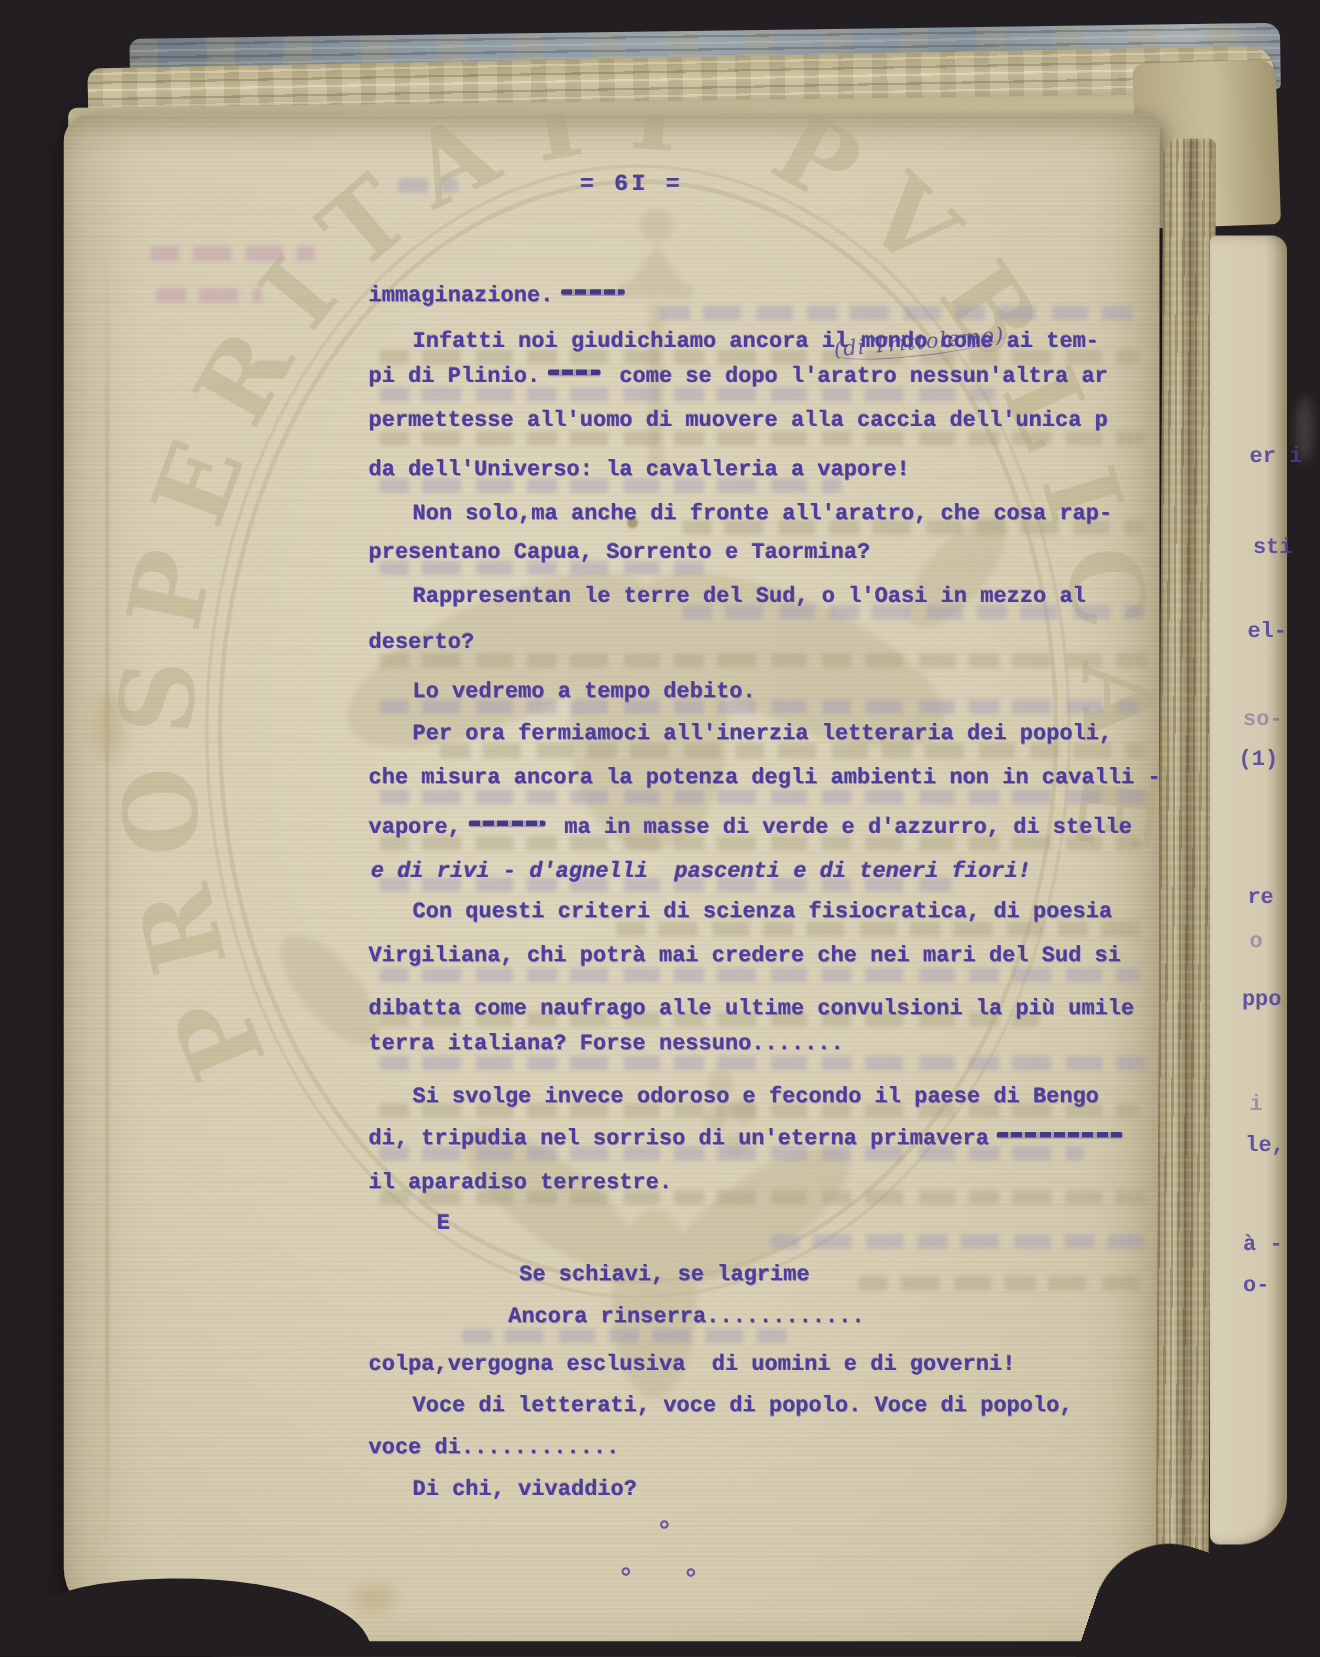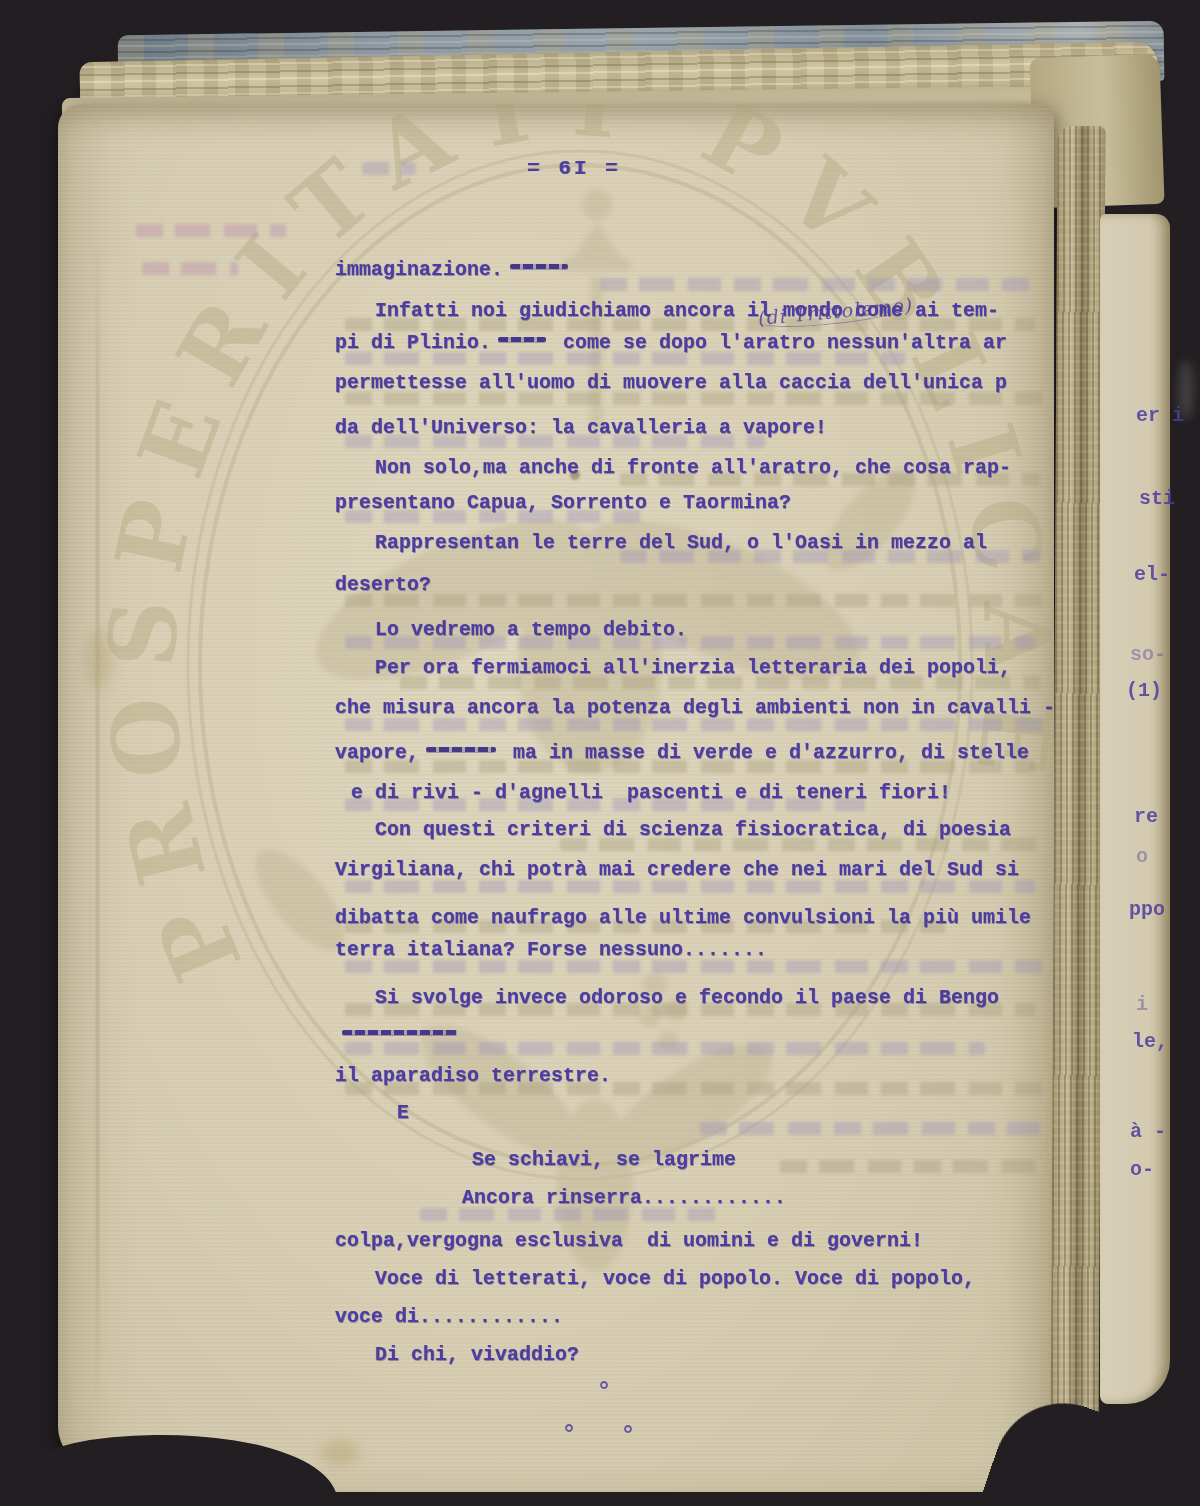--- a/index.html
+++ b/index.html
@@ -207,27 +207,27 @@
           <div class="line" style="left: 335px; top: 370px;"><span>permettesse all'uomo di muovere alla caccia dell'unica p</span></div>
           <div class="line" style="left: 335px; top: 415px;"><span>da dell'Universo: la cavalleria a vapore!</span></div>
           <div class="line" style="left: 375px; top: 455px;"><span>Non solo,ma anche di fronte all'aratro, che cosa rap-</span></div>
           <div class="line" style="left: 335px; top: 490px;"><span>presentano Capua, Sorrento e Taormina?</span></div>
           <div class="line" style="left: 375px; top: 530px;"><span>Rappresentan le terre del Sud, o l'Oasi in mezzo al</span></div>
           <div class="line" style="left: 335px; top: 572px;"><span>deserto?</span></div>
           <div class="line" style="left: 375px; top: 617px;"><span>Lo vedremo a tempo debito.</span></div>
           <div class="line" style="left: 375px; top: 655px;"><span>Per ora fermiamoci all'inerzia letteraria dei popoli,</span></div>
           <div class="line" style="left: 335px; top: 695px;"><span>che misura ancora la potenza degli ambienti non in cavalli -</span></div>
           <div class="line" style="left: 335px; top: 740px;"><span>vapore,</span><span class="strike" style="width: 70px;"></span><span> ma in masse di verde e d'azzurro, di stelle</span></div>
-          <div class="line" style="left: 351px; top: 780px;"><span>e di rivi - d'agnelli  pascenti e di teneri fiori!</span></div>
+          <div class="line" style="left: 337px; top: 780px; font-style: italic;"><span>e di rivi - d'agnelli  pascenti e di teneri fiori!</span></div>
           <div class="line" style="left: 375px; top: 817px;"><span>Con questi criteri di scienza fisiocratica, di poesia</span></div>
           <div class="line" style="left: 335px; top: 857px;"><span>Virgiliana, chi potrà mai credere che nei mari del Sud si</span></div>
           <div class="line" style="left: 335px; top: 905px;"><span>dibatta come naufrago alle ultime convulsioni la più umile</span></div>
           <div class="line" style="left: 335px; top: 937px;"><span>terra italiana? Forse nessuno.......</span></div>
           <div class="line" style="left: 375px; top: 985px;"><span>Si svolge invece odoroso e fecondo il paese di Bengo</span></div>
-          <div class="line" style="left: 335px; top: 1023px;"><span class="strike" style="width: 115px;"></span></div>
+          <div class="line" style="left: 335px; top: 1023px;"><span>di, tripudia nel sorriso di un'eterna primavera</span><span class="strike" style="width: 115px;"></span></div>
           <div class="line" style="left: 335px; top: 1063px;"><span>il aparadiso terrestre.</span></div>
           <div class="line" style="left: 397px; top: 1100px;"><span>E</span></div>
           <div class="line" style="left: 472px; top: 1147px;"><span>Se schiavi, se lagrime</span></div>
           <div class="line" style="left: 462px; top: 1185px;"><span>Ancora rinserra............</span></div>
           <div class="line" style="left: 335px; top: 1228px;"><span>colpa,vergogna esclusiva  di uomini e di governi!</span></div>
           <div class="line" style="left: 375px; top: 1266px;"><span>Voce di letterati, voce di popolo. Voce di popolo,</span></div>
           <div class="line" style="left: 335px; top: 1304px;"><span>voce di............</span></div>
           <div class="line" style="left: 375px; top: 1342px;"><span>Di chi, vivaddio?</span></div>
         </div>
       <div class="handnote">(di Trittolemo)</div>

